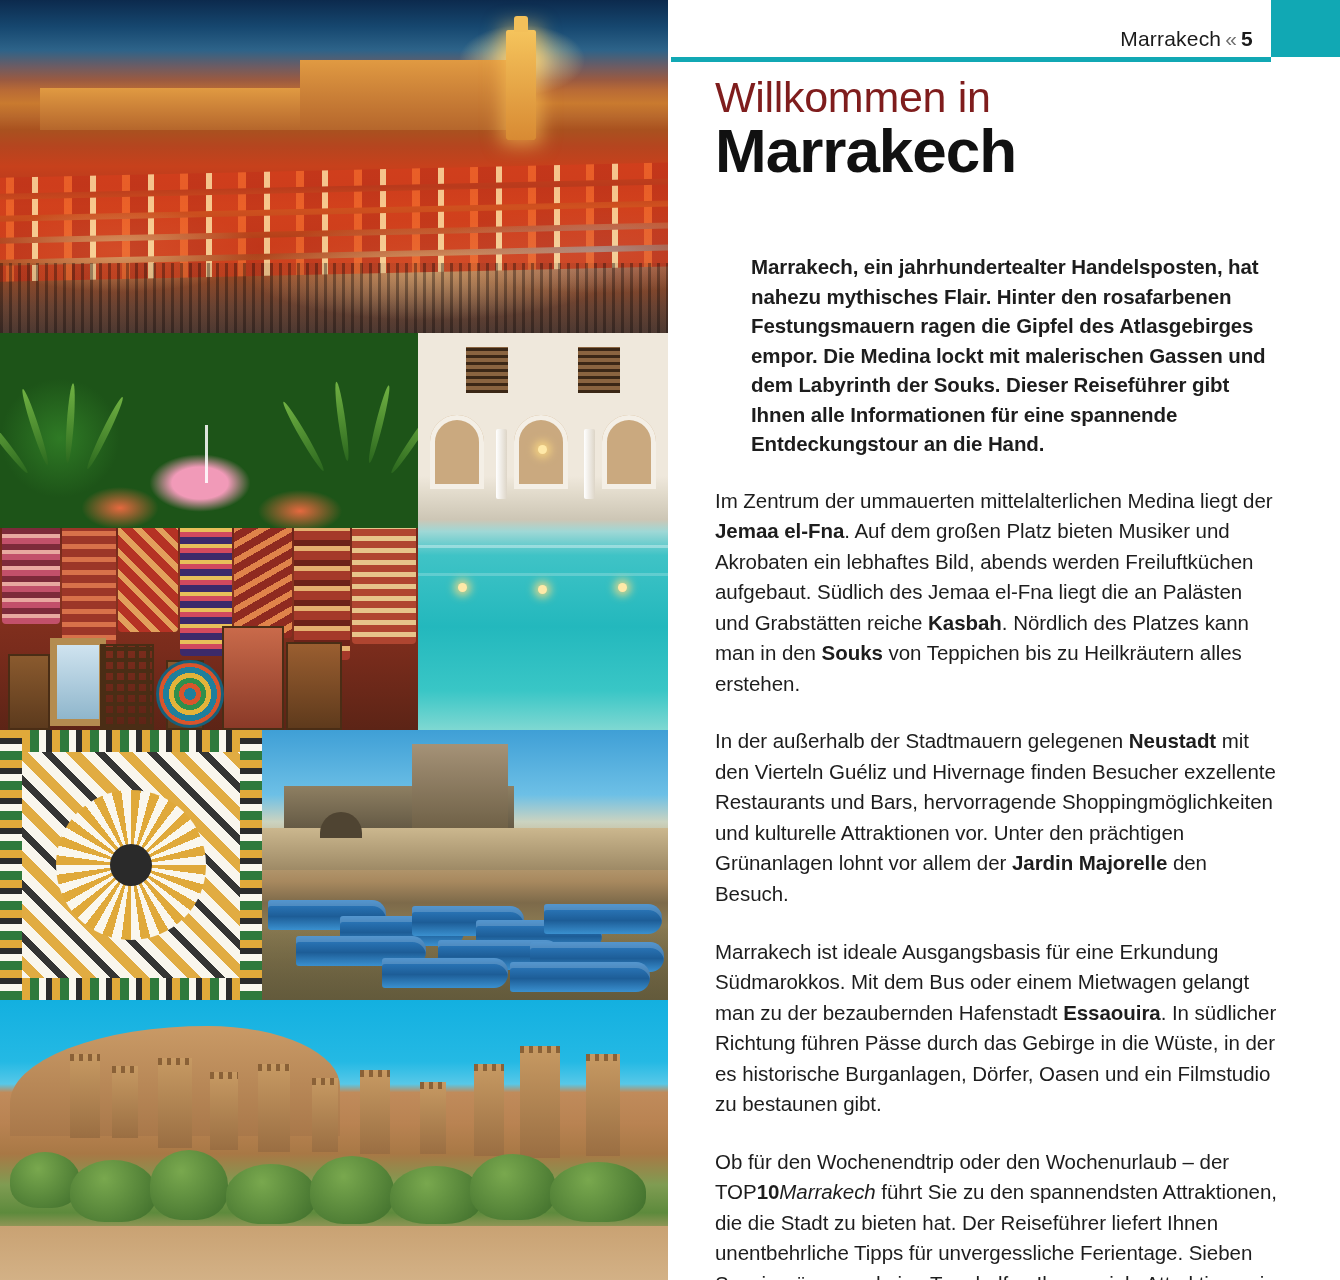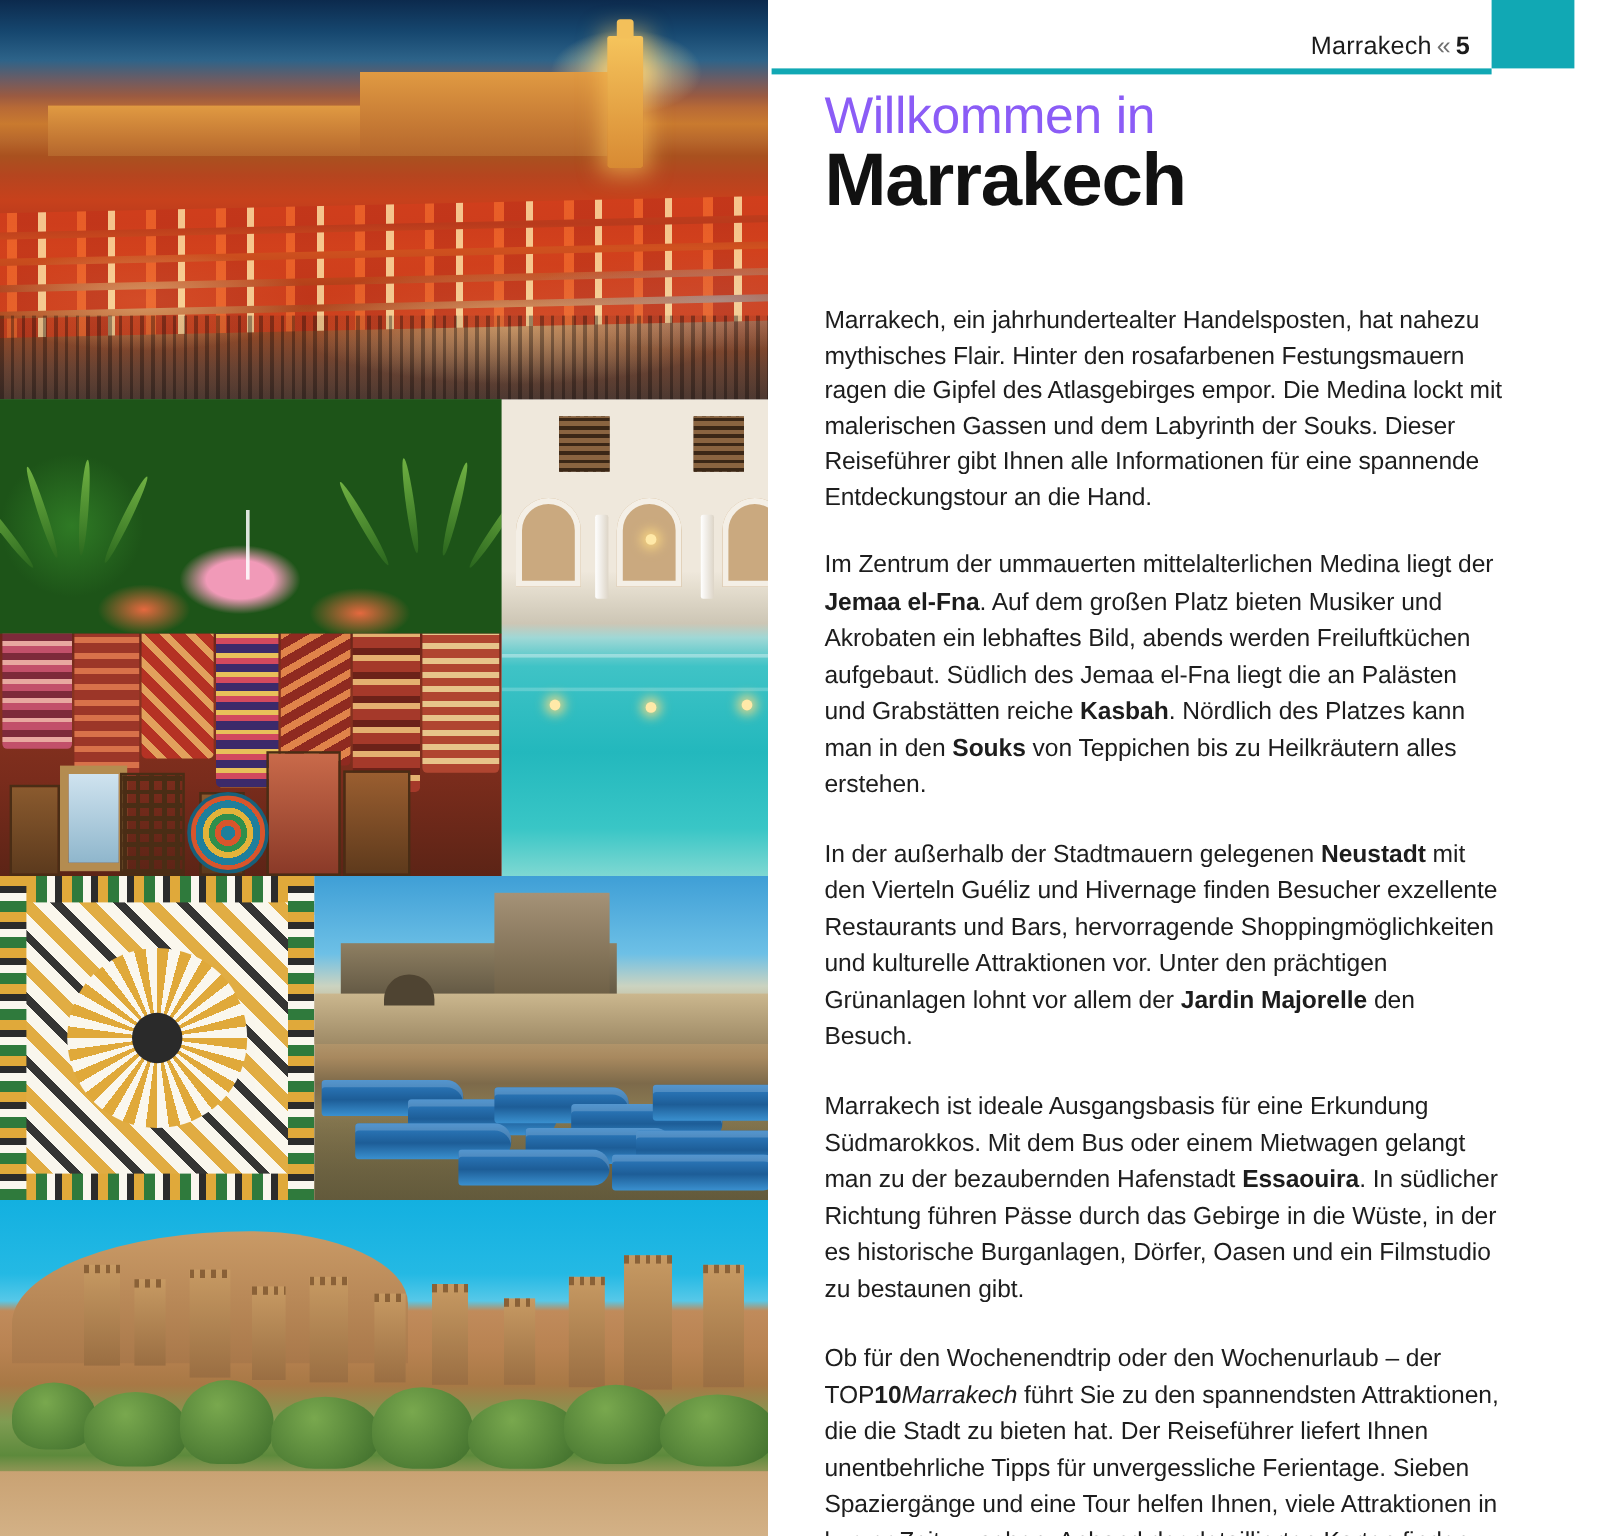--- a/index.html
+++ b/index.html
@@ -108,37 +108,37 @@
   }
   .ph-kasbah .hill{position:absolute;left:10px;top:26px;width:330px;height:110px;
      background:linear-gradient(#c99a66,#a9784a);border-radius:60% 40% 0 0/70% 55% 0 0;}
   .ph-kasbah .tower{position:absolute;background:linear-gradient(#c79a63,#9a6e42);}
   .ph-kasbah .tower:after{content:"";position:absolute;left:0;top:0;width:100%;height:7px;
      background:repeating-linear-gradient(90deg,#8a6137 0 4px,rgba(0,0,0,0) 4px 9px);}
   .ph-kasbah .bush{position:absolute;border-radius:50% 50% 40% 40%;background:radial-gradient(circle at 40% 30%,#79a84e,#3c6b2a);}
   .ph-kasbah .ground{position:absolute;left:0;bottom:0;width:668px;height:54px;background:linear-gradient(#c9a273,#d3b186);}
 
   
-  .right{position:absolute;left:640px;top:0;width:672px;height:1280px;background:#fff;}
+  .right{position:absolute;left:668px;top:0;width:672px;height:1280px;background:#fff;}
 
   .runhead{position:absolute;right:0;top:0;width:672px;height:57px;}
   .runhead .tealblock{position:absolute;right:0;top:0;width:69px;height:57px;background:#11a8b4;}
   .runhead .tealrule{position:absolute;left:3px;top:57px;width:600px;height:5px;background:#11a8b4;}
   .runhead .rh-text{position:absolute;right:87px;top:27px;font-size:21px;color:#1b1b1b;
      letter-spacing:.2px;white-space:nowrap;}
   .runhead .rh-chev{color:#6f6f6f;font-size:21px;margin:0 4px;}
   .runhead .rh-page{font-weight:bold;}
 
   .title-wrap{position:absolute;left:47px;top:75px;}
-  .t-small{font-size:43px;color:#8b5cf6;line-height:1.05;letter-spacing:-.3px;}
+  .t-small{font-size:43px;color:#7f1d1d;line-height:1.05;letter-spacing:-.3px;}
   .t-big{font-size:62px;font-weight:bold;color:#111;line-height:1.08;letter-spacing:-1px;margin-top:-2px;}
 
   .body{position:absolute;left:47px;top:252px;width:566px;}
   p{margin:0 0 27px 0;color:#1d1d1d;}
-  .lead{font-weight:normal;font-size:20.5px;line-height:1.44;letter-spacing:-.1px;}
+  .lead{font-weight:bold;font-size:20.5px;line-height:1.44;letter-spacing:-.1px;margin-left:36px;}
   .para{font-size:20.5px;line-height:1.49;letter-spacing:-.05px;}
   .para b{font-weight:bold;}
   .para i{font-style:italic;}
   .credit{position:absolute;left:47px;top:1150px;width:566px;font-size:14.5px;line-height:1.42;color:#1d1d1d;}
   .credit b{font-weight:bold;}
 </style>
 </head>
 <body>
 
 <div class="page">

